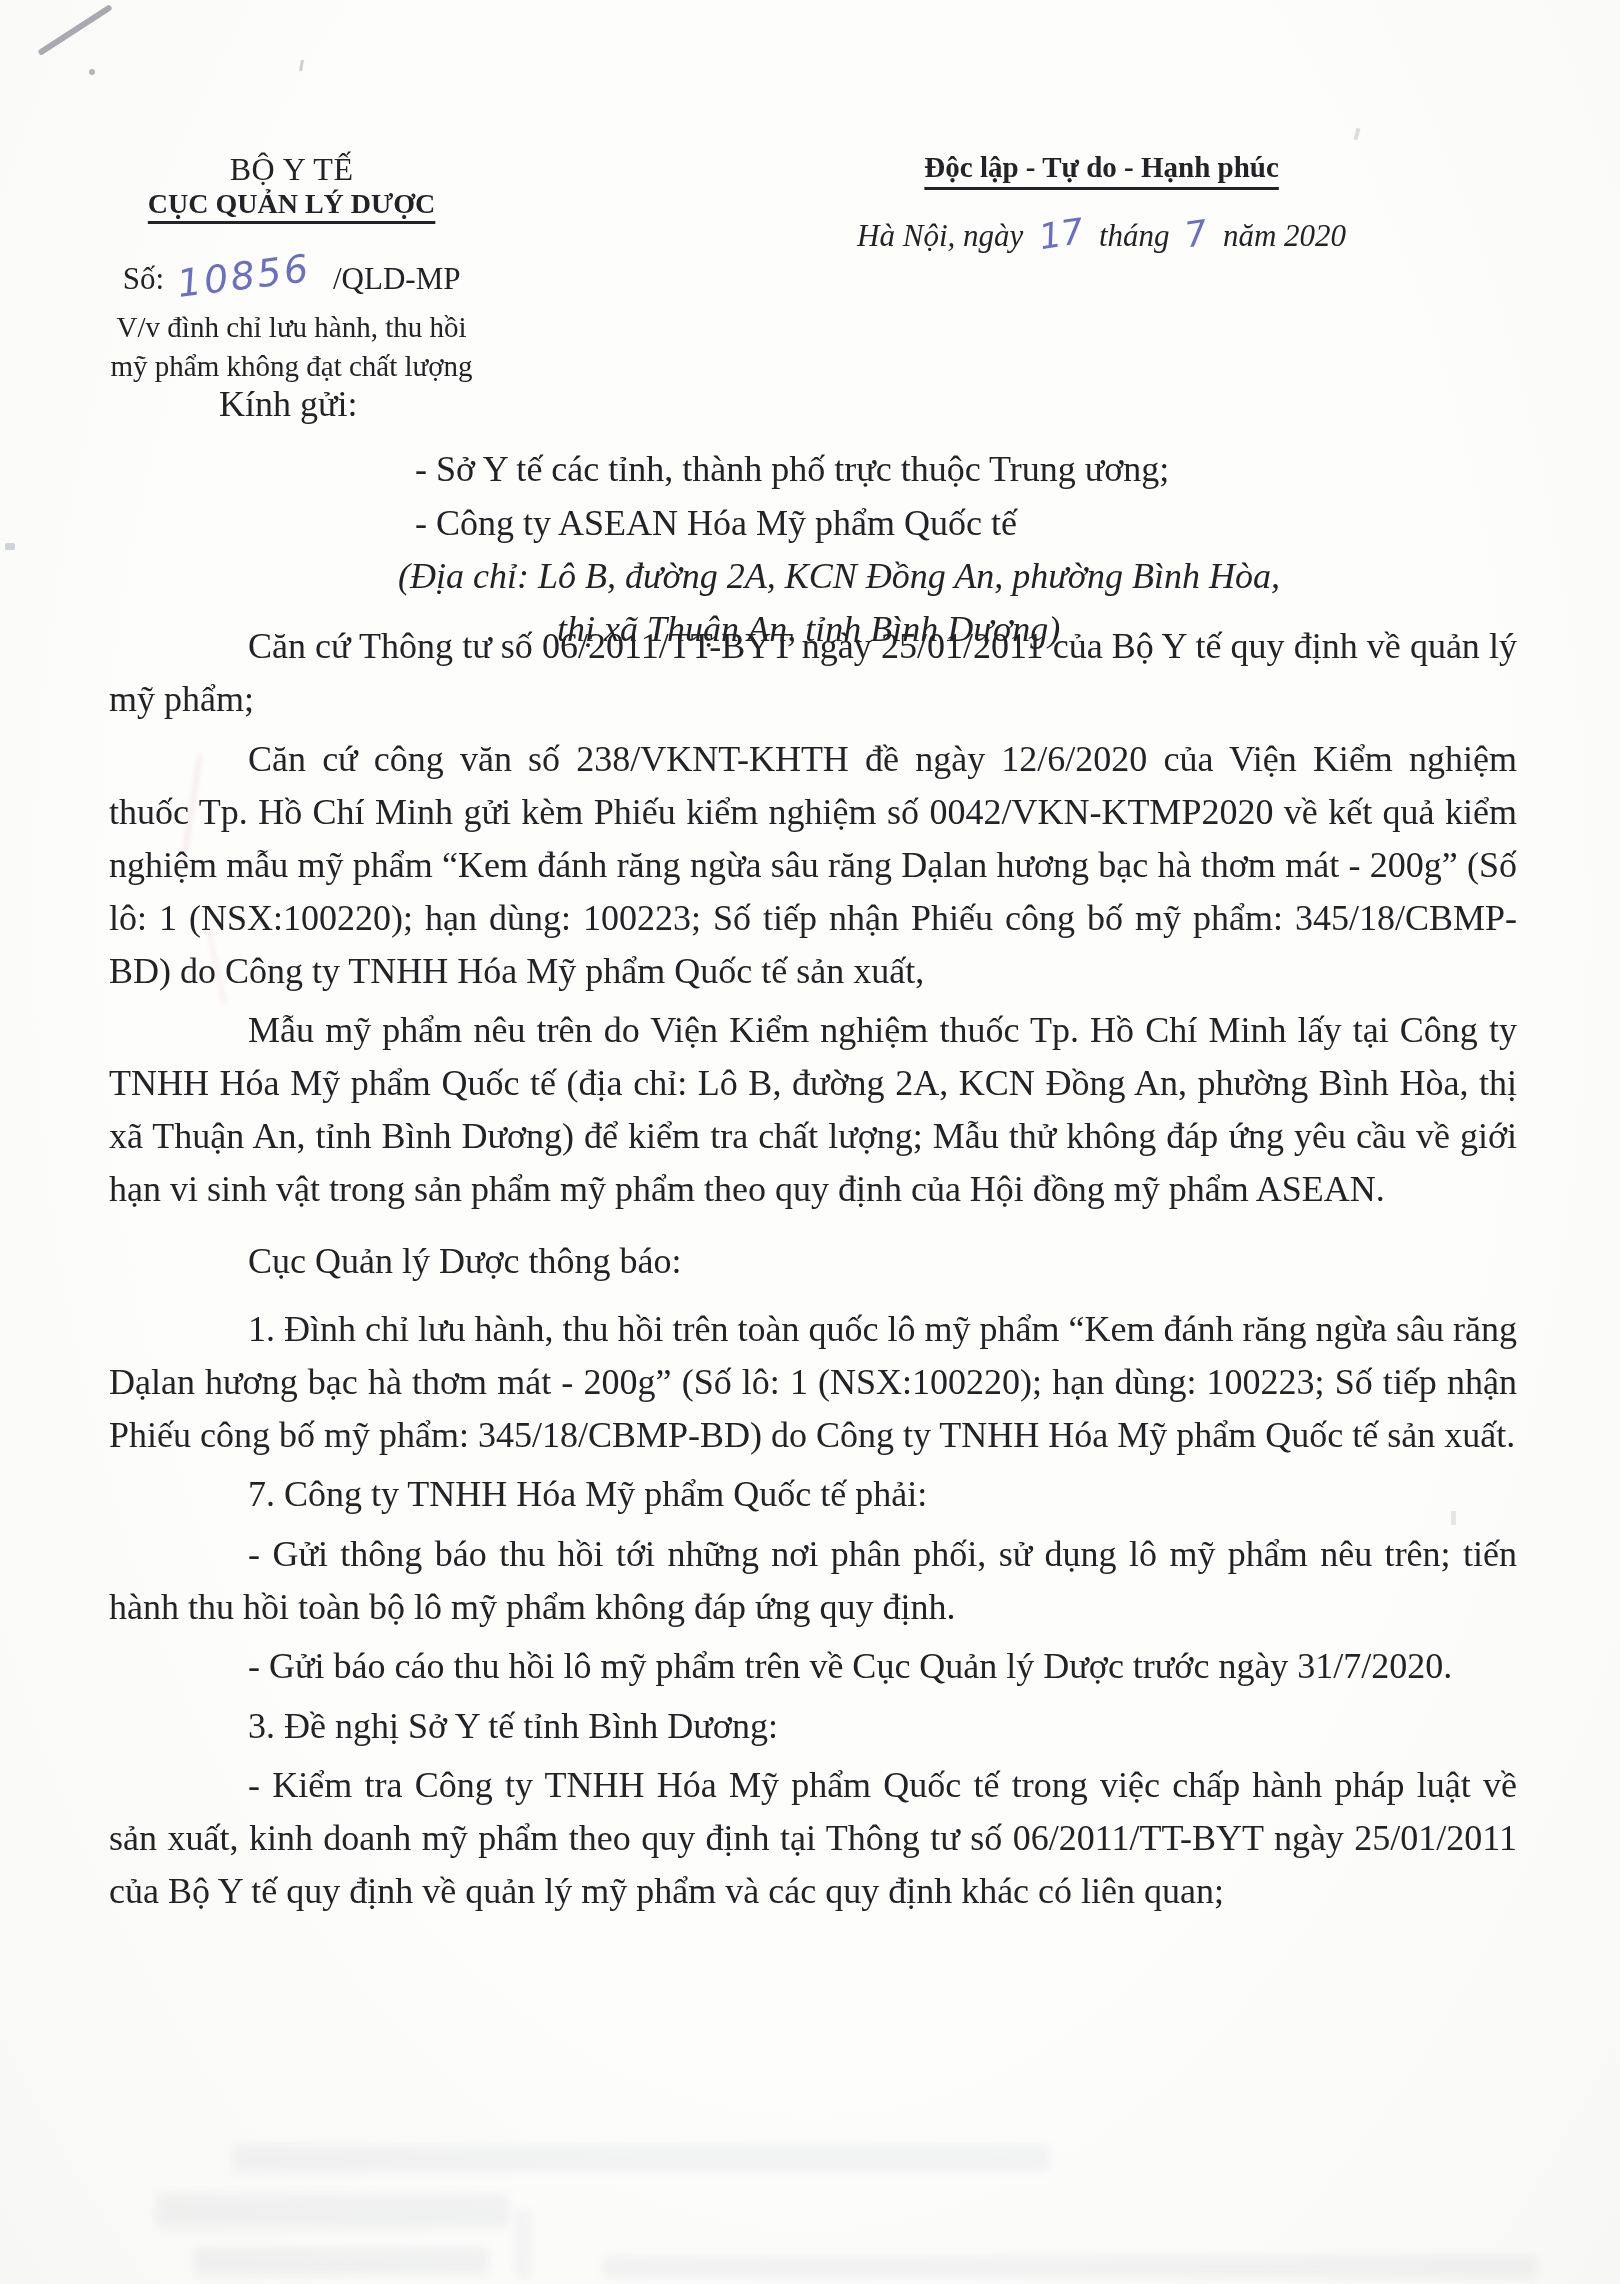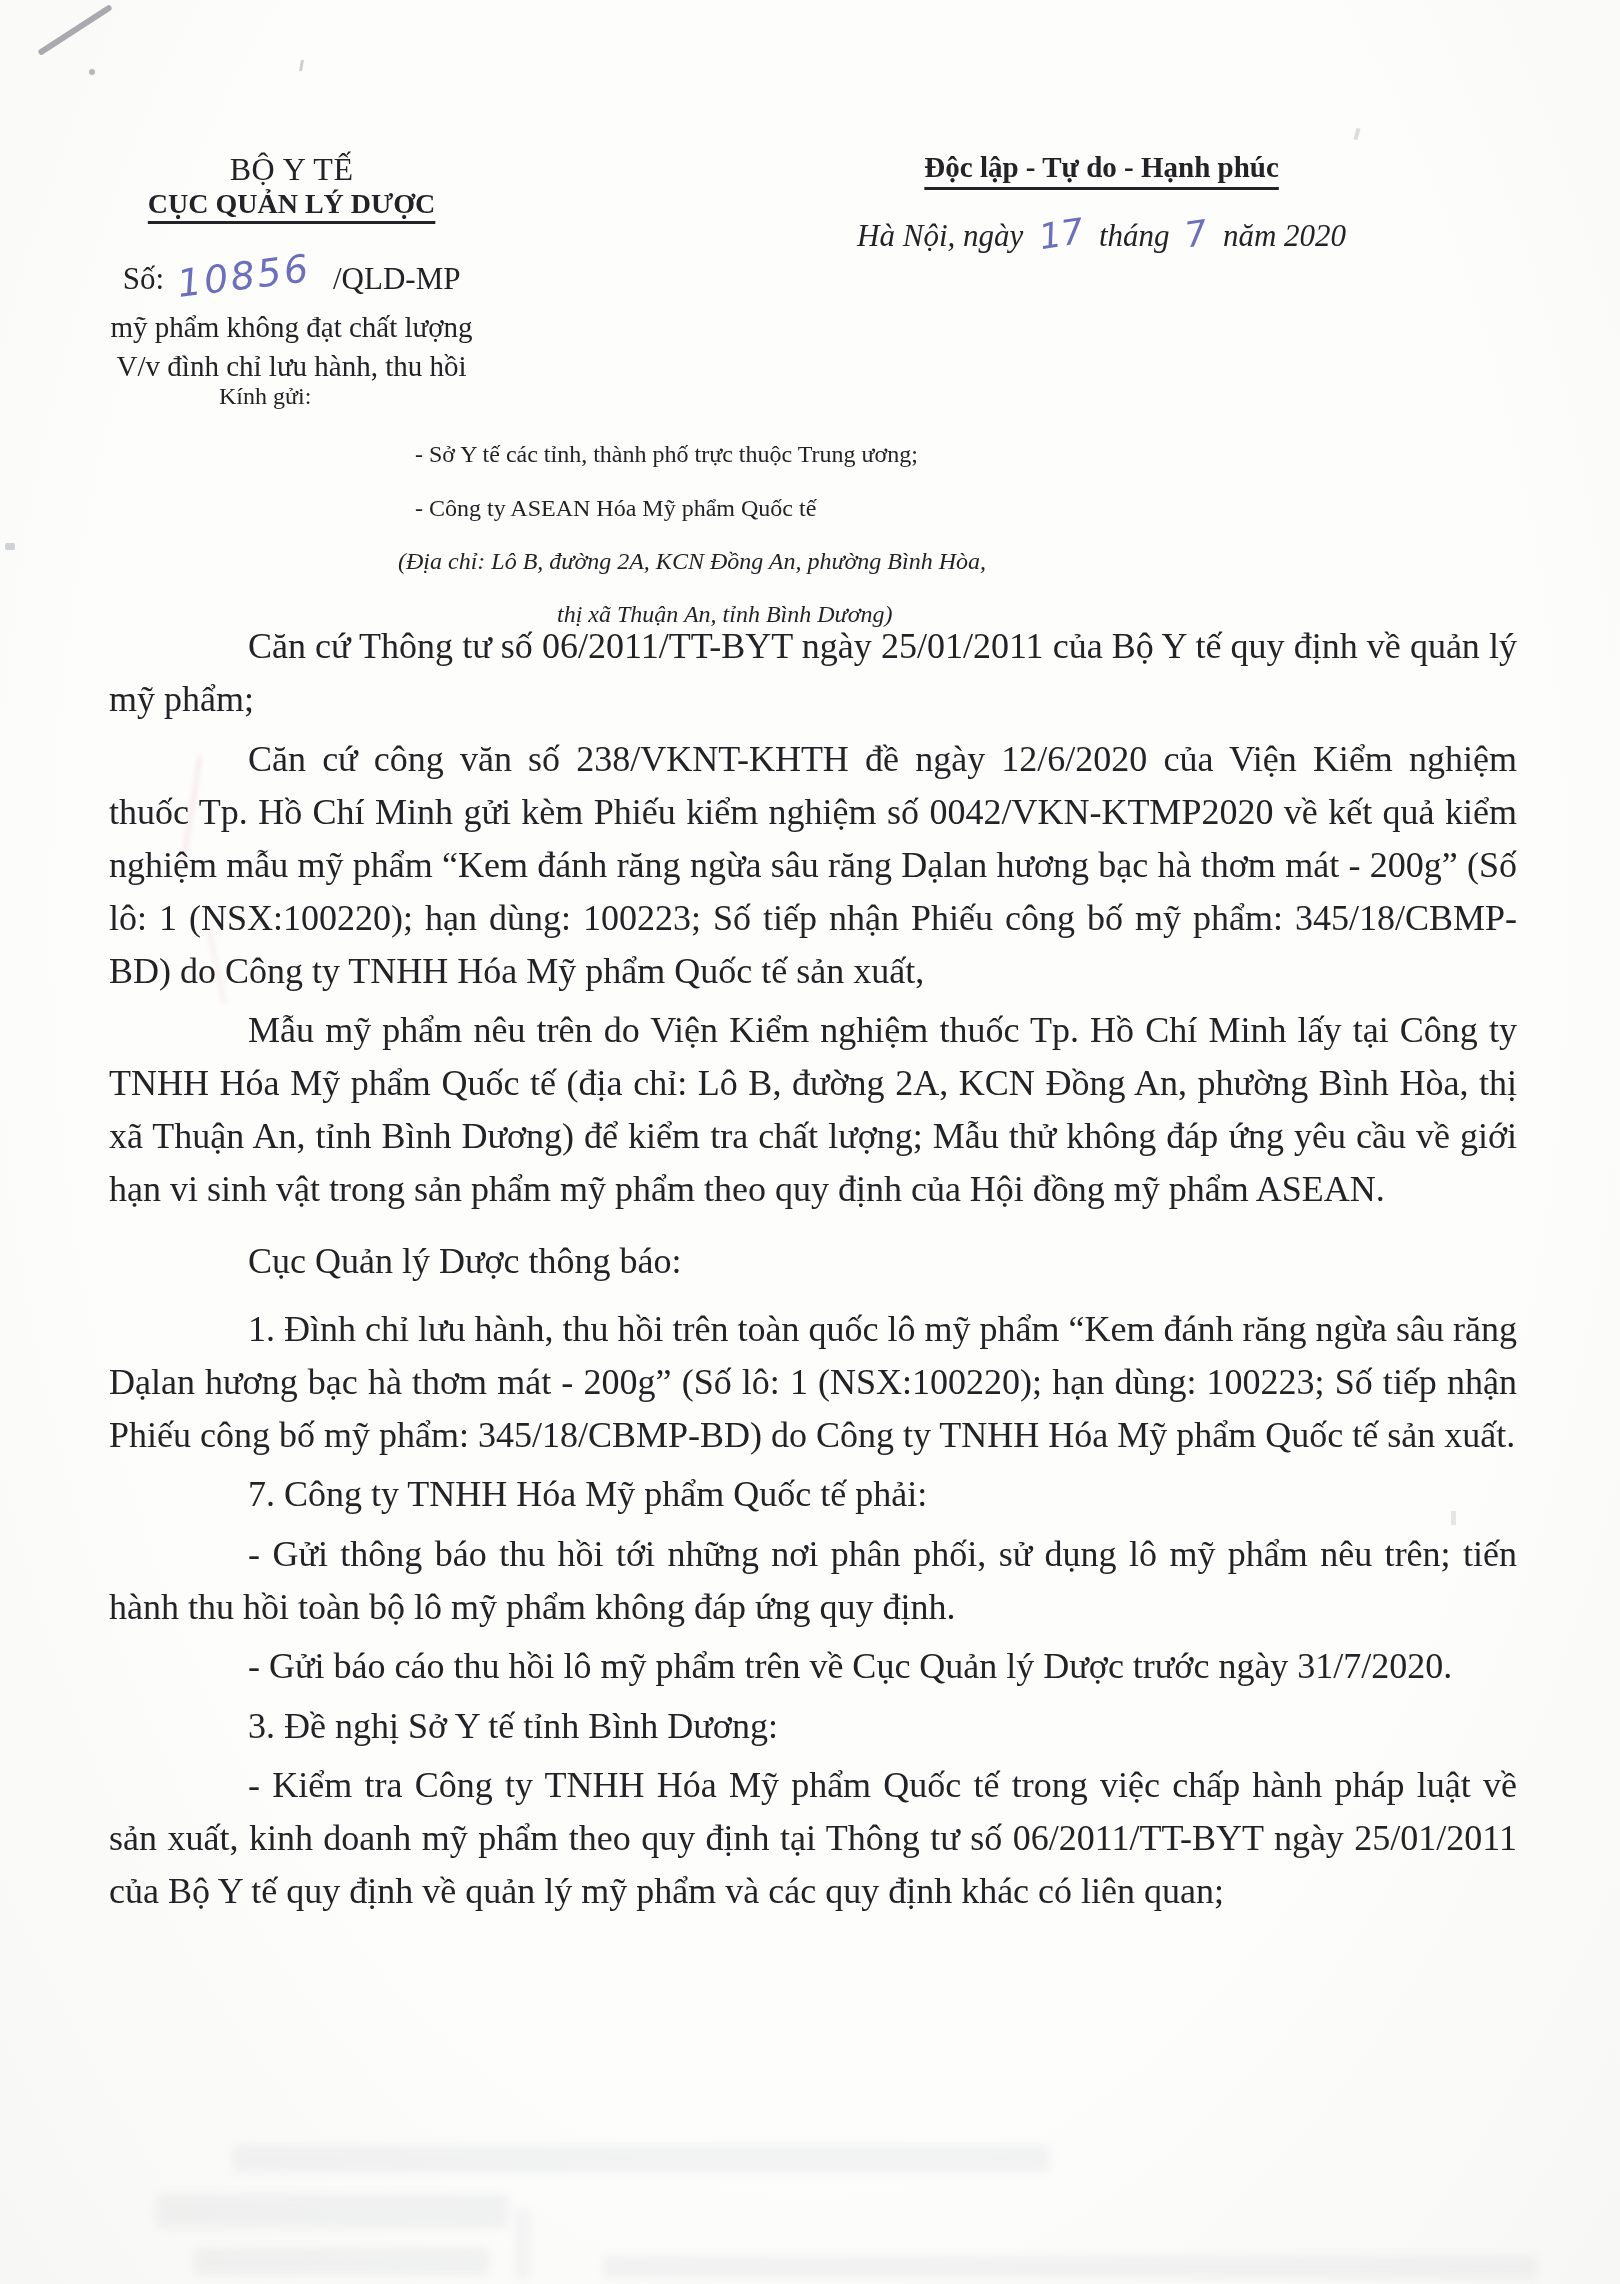--- a/index.html
+++ b/index.html
@@ -38,21 +38,21 @@
     color:#6a6fc0;
   }
   .doc-no .handwriting   { font-size:38px; display:inline-block;
                            transform:rotate(-7deg); letter-spacing:2.6px;
                            margin:0 14.3px 0 5.2px; }
   .dateline .handwriting { font-size:35px; display:inline-block;
                            transform:rotate(-9deg); margin:0 7.8px; }
 
   
   .recipients { position:absolute; top:383px; left:219px; width:1251px;
-                font-size:24px; }
+                font-size:36px; }
   .salutation { margin-bottom:17px; }
   .recipient-line { margin-left:196px; line-height:54px; }
   .address    { font-style:italic; margin-left:179px; line-height:53px; }
   .address-2  { margin-left:338px; }
 
   
   .body-text { position:absolute; top:620px; left:109px; width:1408px;
                font-size:36px; line-height:53px; text-align:justify; }
   .body-text p { margin:0 0 6.5px 0; text-indent:139px; }
   .body-text p.announce { margin:19.4px 0 14.3px 0; }
@@ -106,22 +106,22 @@
       <div class="ministry">BỘ Y TẾ</div>
       <div>
         <span class="department">CỤC QUẢN LÝ DƯỢC</span>
       </div>
       <div class="doc-no">
         <span>Số:</span>
         <span class="handwriting">10856</span>
         <span>/QLD-MP</span>
       </div>
       <div class="subject">
+        <div>V/v đình chỉ lưu hành, thu hồi</div>
         <div>mỹ phẩm không đạt chất lượng</div>
-        <div>V/v đình chỉ lưu hành, thu hồi</div>
       </div>
     </div>
     <div class="hr">
       <div>
         <span class="motto">Độc lập - Tự do - Hạnh phúc</span>
       </div>
       <div class="dateline">
         <span>Hà Nội, ngày</span>
         <span class="handwriting">17</span>
         <span>tháng</span>

